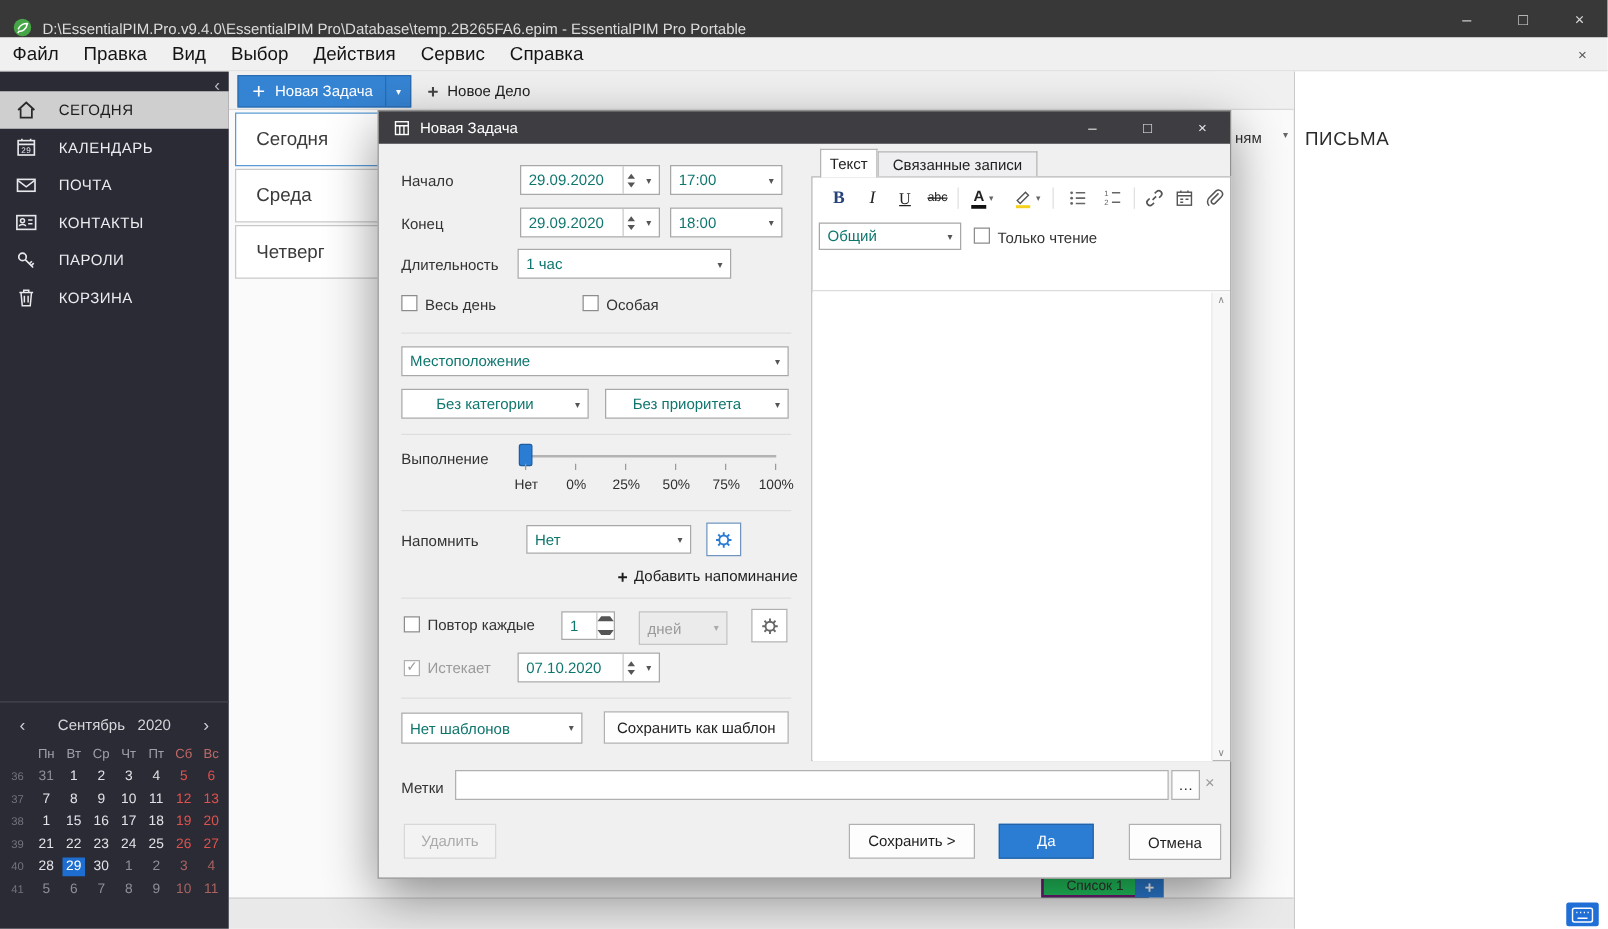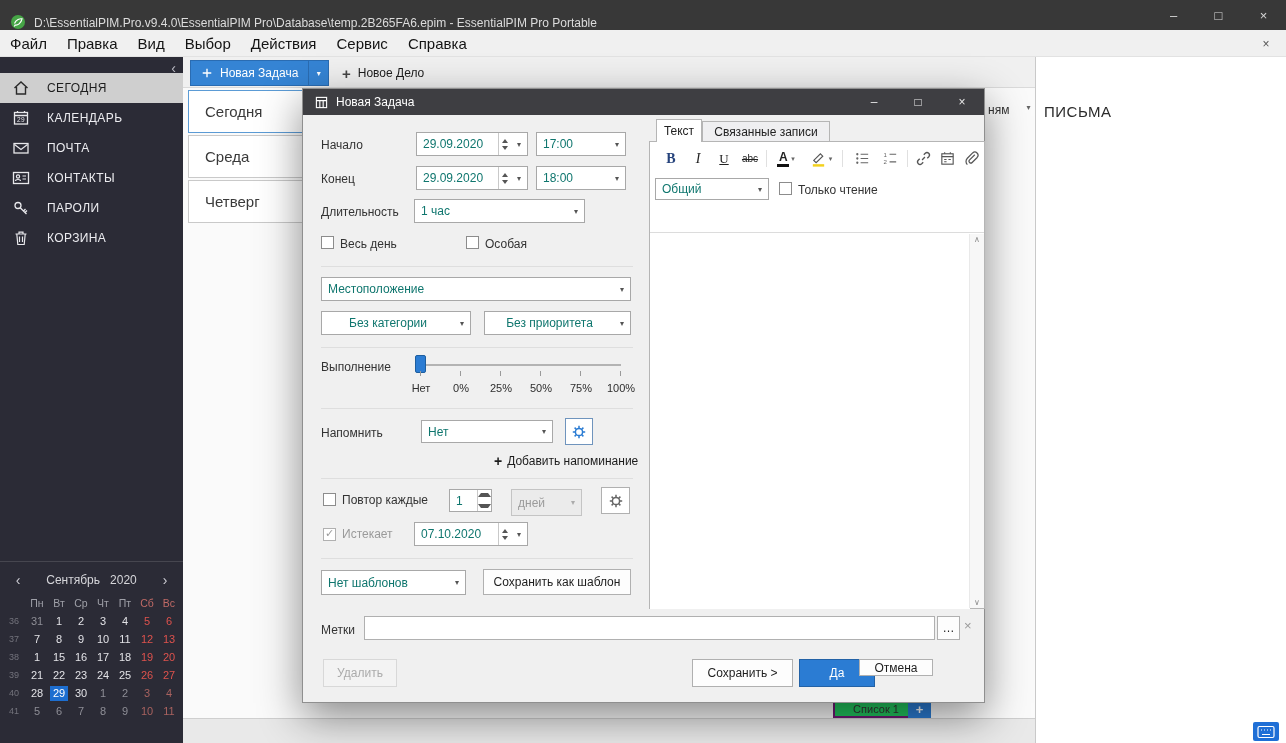--- a/index.html
+++ b/index.html
@@ -574,23 +574,23 @@
       <span>∨</span>
     </div>
   </div>
 
   <span class="flabel" style="left:18px;top:534px">Метки</span>
   <input id="tags-input" style="">
   <div class="btn" style="left:634px;top:527px;width:23px;height:24px">…</div>
   <span id="tags-clear">×</span>
 
   <div class="btn disabled" style="left:20px;top:570px;width:74px;height:28px">Удалить</div>
-  <div class="btn" style="left:389px;top:570px;width:101px;height:28px">Сохранить &gt;</div>
+  <div class="btn" style="left:376px;top:570px;width:101px;height:28px">Сохранить &gt;</div>
   <div class="btn primary" style="left:496px;top:570px;width:76px;height:28px">Да</div>
-  <div class="btn" style="left:556px;top:570px;width:74px;height:17px">Отмена</div>
+  <div class="btn" style="left:600px;top:570px;width:74px;height:29px">Отмена</div>
 </div>
 
 <div id="lang-icon" class="abs">
   <svg width="18" height="14" viewBox="0 0 18 14">
       <rect x="1" y="1.5" width="16" height="11" rx="1.5" fill="none" stroke="#fff" stroke-width="1.2"></rect>
       <path d="M4 5 H5 M7 5 H8 M10 5 H11 M13 5 H14 M5 9.5 H13" stroke="#fff" stroke-width="1.2"></path>
     </svg>
 </div>
 
 </body></html>

